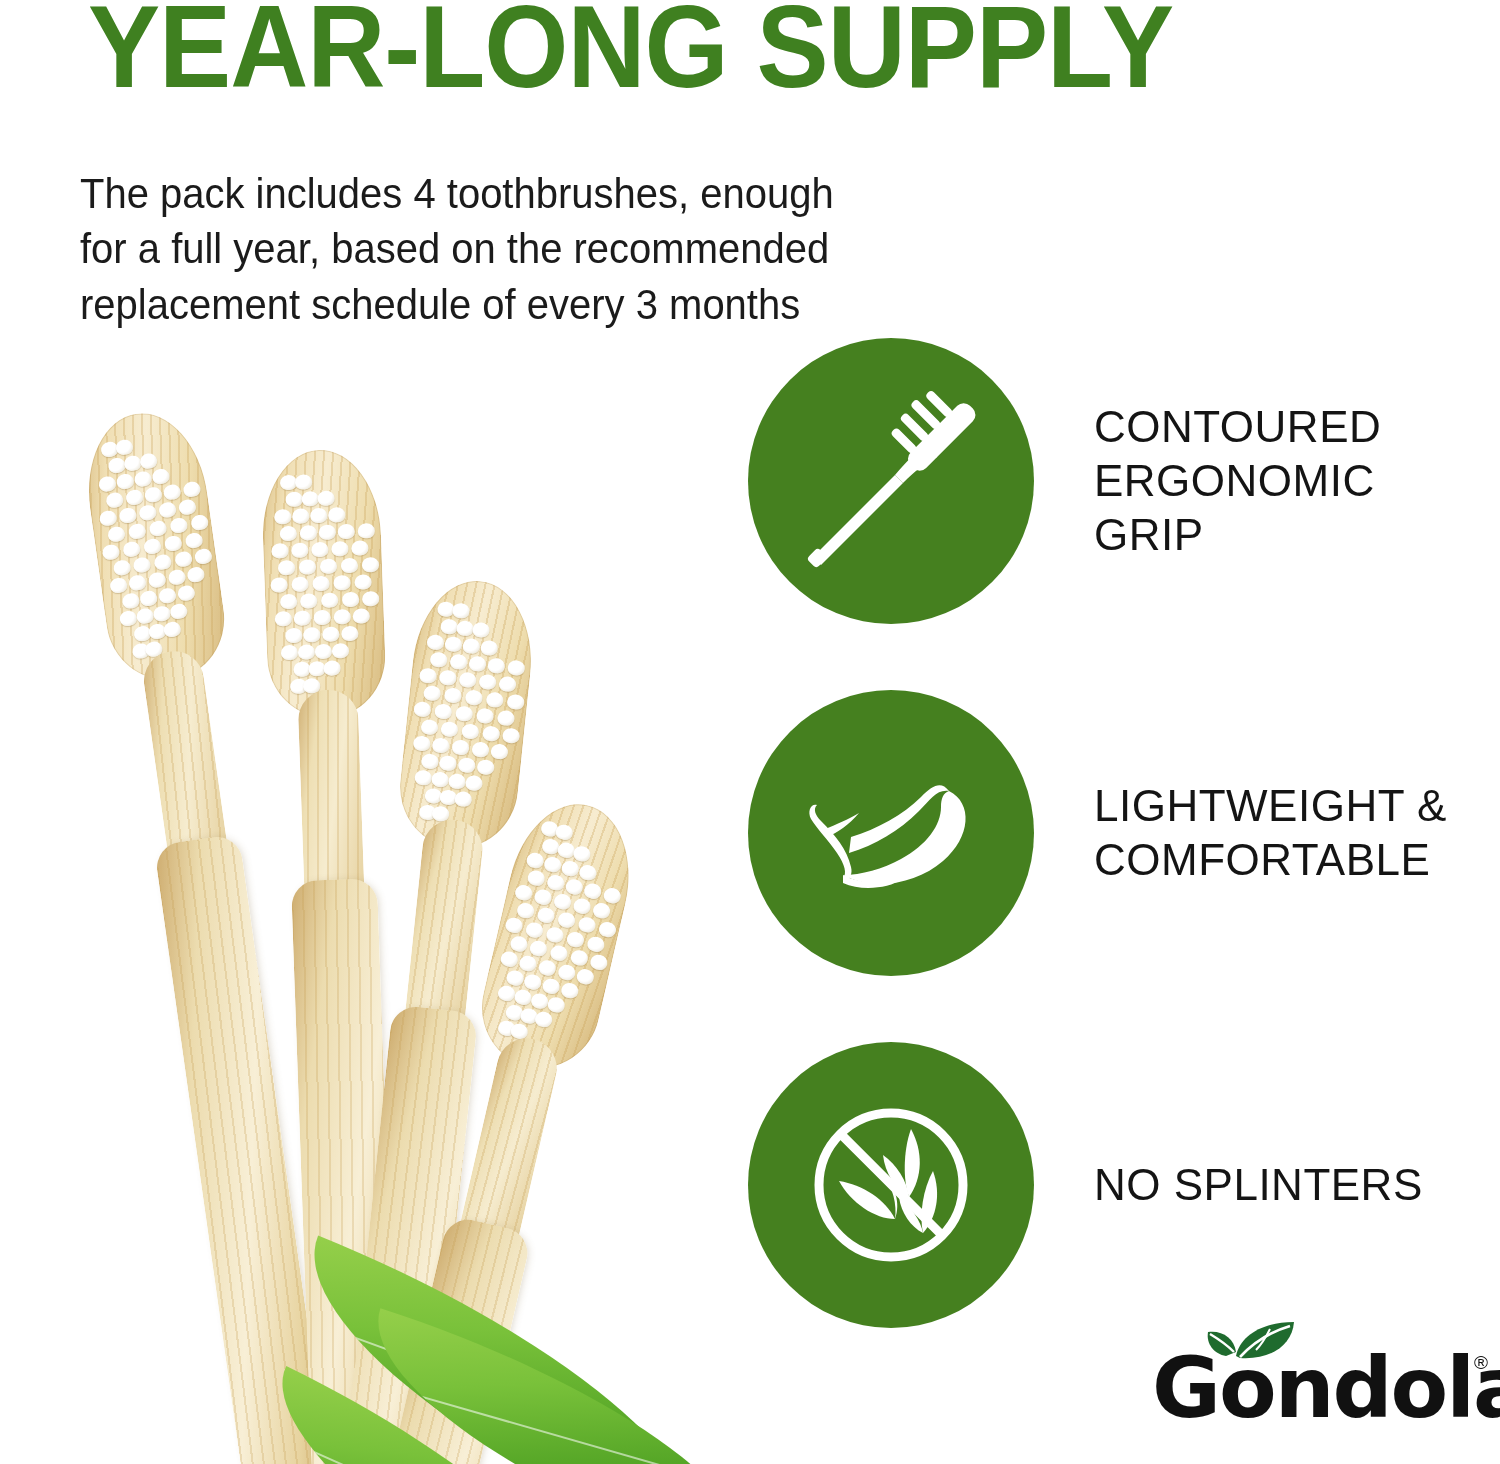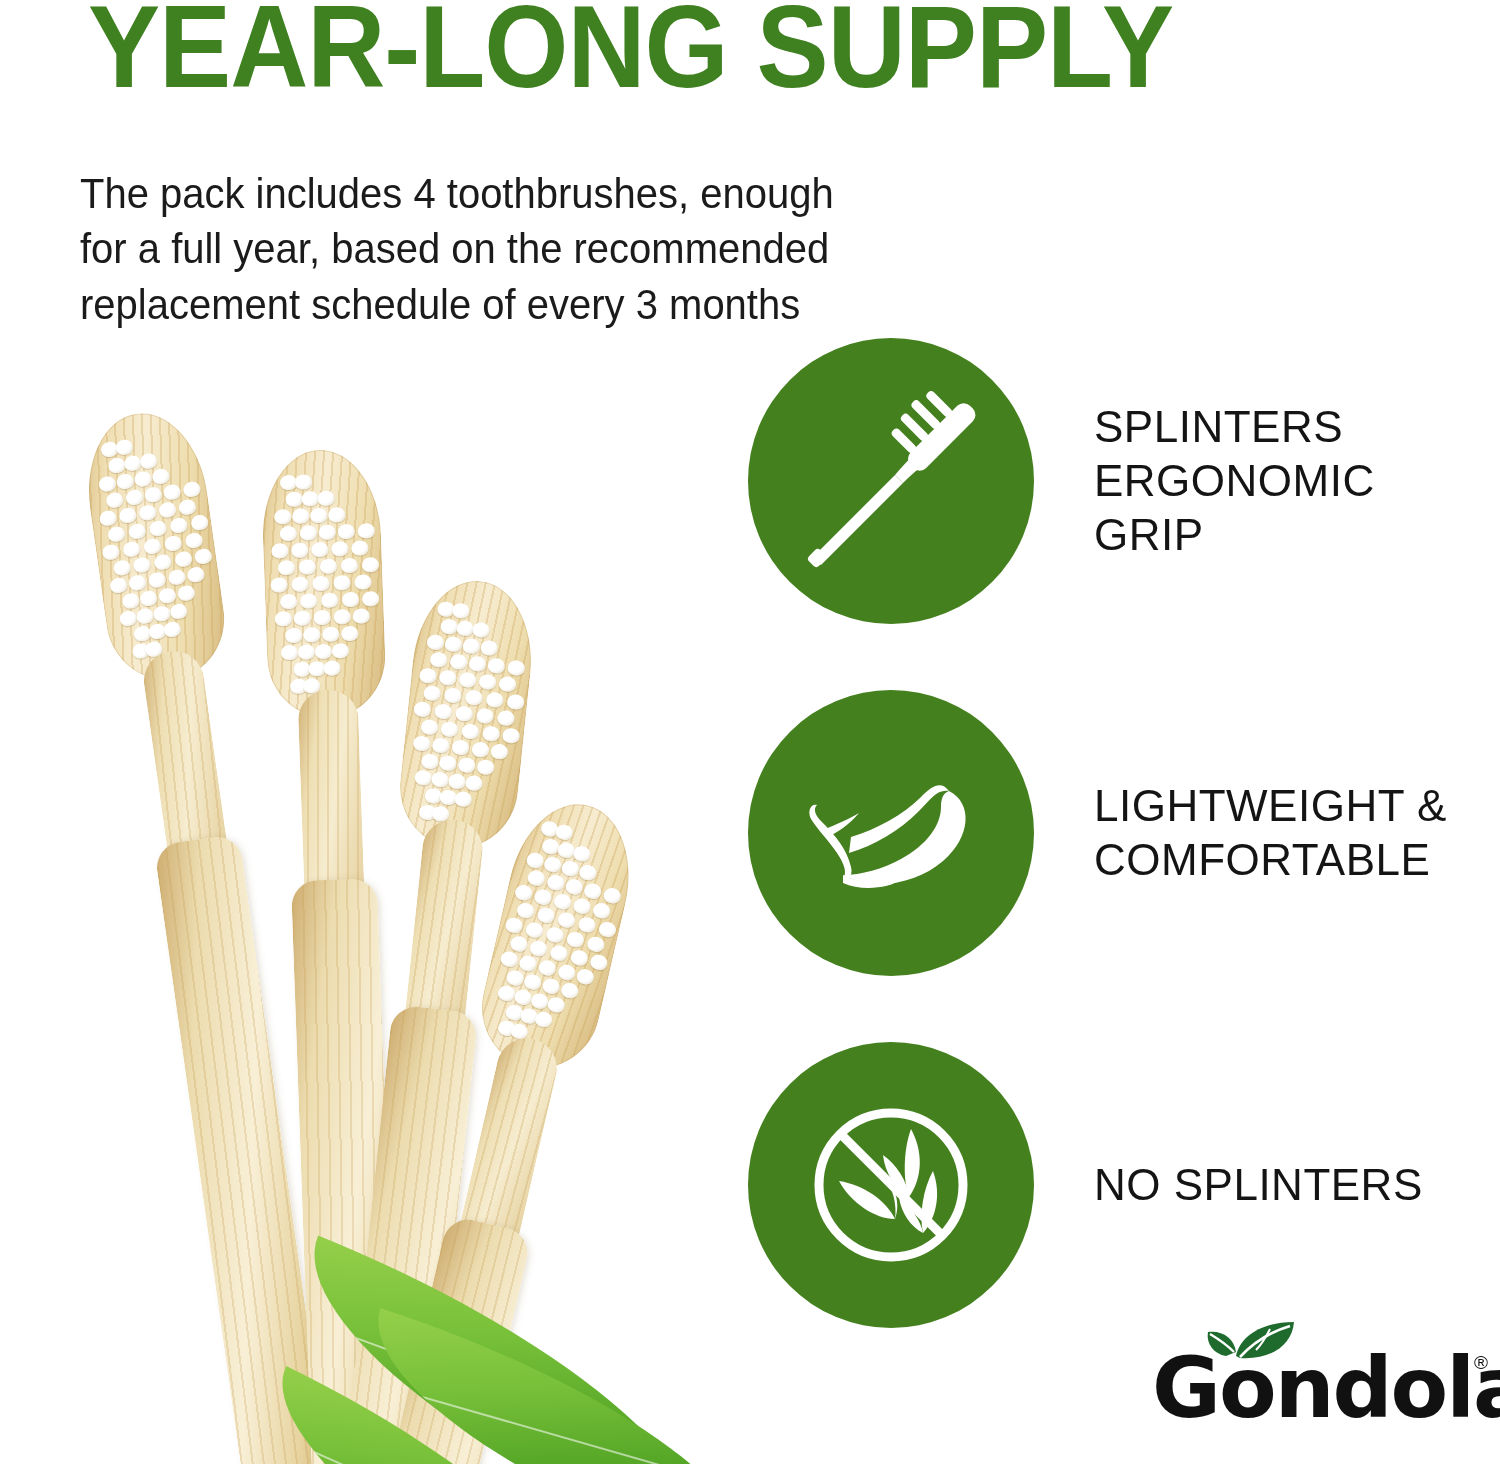--- a/index.html
+++ b/index.html
@@ -419,21 +419,21 @@
 
               <rect x="118" y="18" width="9" height="30" rx="4"></rect>
               <rect x="135" y="14" width="9" height="34" rx="4"></rect>
               <rect x="152" y="12" width="9" height="36" rx="4"></rect>
               <rect x="169" y="16" width="9" height="32" rx="4"></rect>
             </g>
           </g>
         </svg>
       </span>
     </div>
-    <div class="feat-label">SPLINTERS
+    <div class="feat-label">CONTOURED
 ERGONOMIC
 GRIP</div>
   </div>
 
   <div class="feature" id="f2">
     <div class="circle">
       <span>
         <svg width="200" height="200" viewBox="0 0 200 200">
           <g fill="#ffffff">
 

